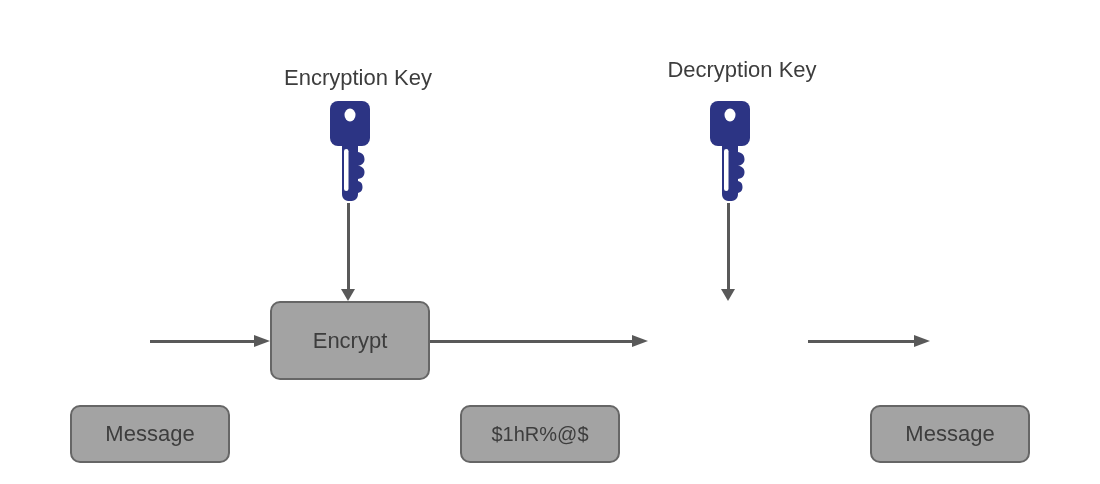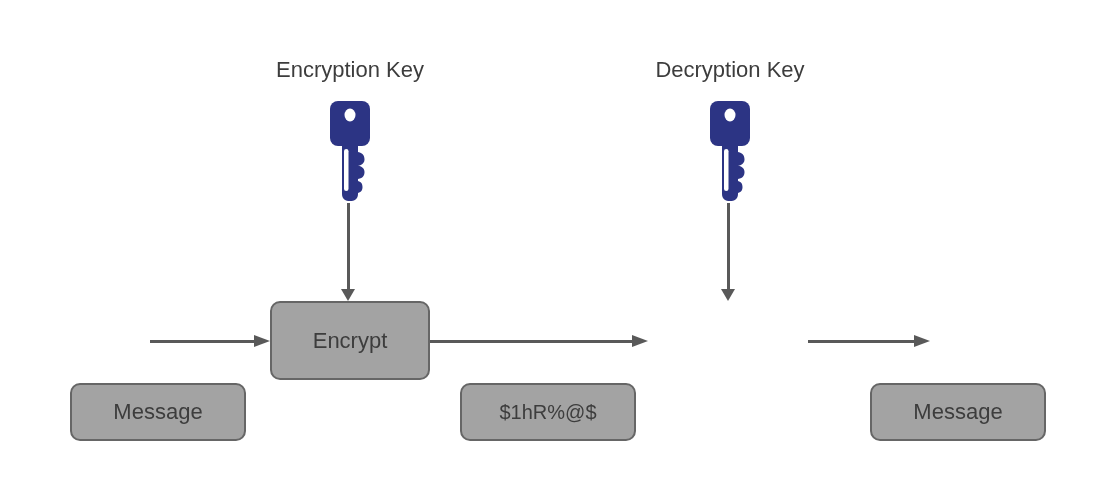--- a/index.html
+++ b/index.html
@@ -21,22 +21,22 @@
     overflow: hidden;
   }
   .key-label {
     position: absolute;
     top: 57px;
     width: 300px;
     text-align: center;
     font-size: 22px;
     color: var(--text);
   }
-  .key-label.enc { left: 200px; }
-  .key-label.dec { left: 580px; }
+  .key-label.enc { left: 208px; margin-top: 8px; }
+  .key-label.dec { left: 592px; }
   .key-icon {
     position: absolute;
     top: 101px;
     width: 40px;
     height: 100px;
     color: var(--key-fill);
   }
   .key-icon.enc { left: 330px; }
   .key-icon.dec { left: 710px; }
   .box {
@@ -46,21 +46,21 @@
     border-radius: 10px;
     display: flex;
     align-items: center;
     justify-content: center;
     font-size: 22px;
     color: var(--text);
   }
   .box.process { width: 160px; height: 79px; top: 301px; }
   .box.encrypt { left: 270px; }
   .box.decrypt { left: 648px; }
-  .box.data { width: 176px; height: 58px; top: 383px; }
+  .box.data { width: 160px; height: 58px; top: 405px; }
   .box.msg-in  { left: 70px; }
   .box.cipher  { left: 460px; font-family: Liberation Sans, sans-serif; font-size: 20px; }
   .box.msg-out { left: 870px; }
   .hline {
     position: absolute;
     top: 340px;
     height: 2.5px;
     background: var(--connector);
   }
   .vline {

